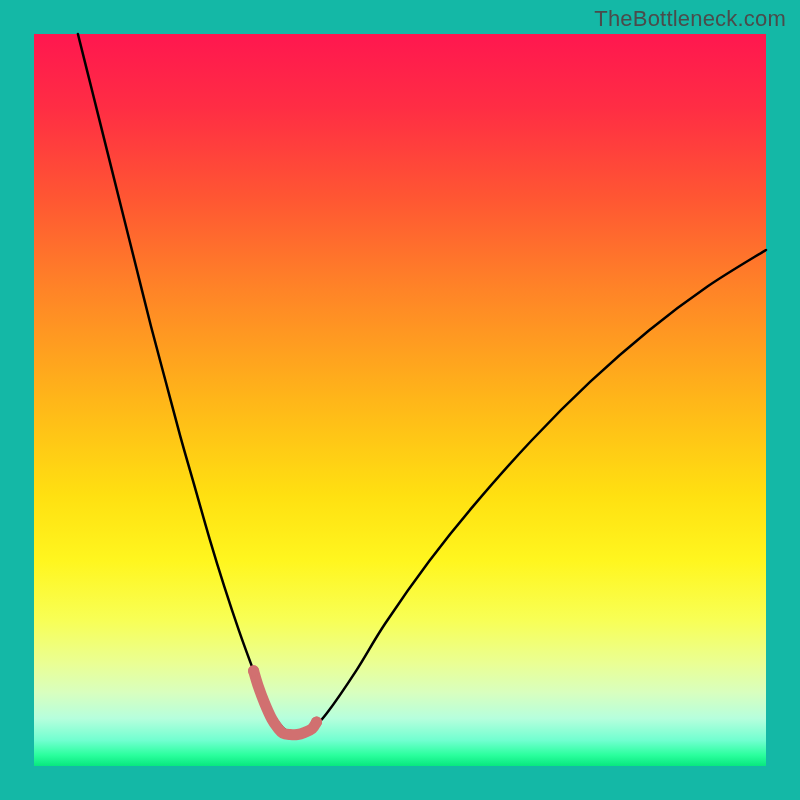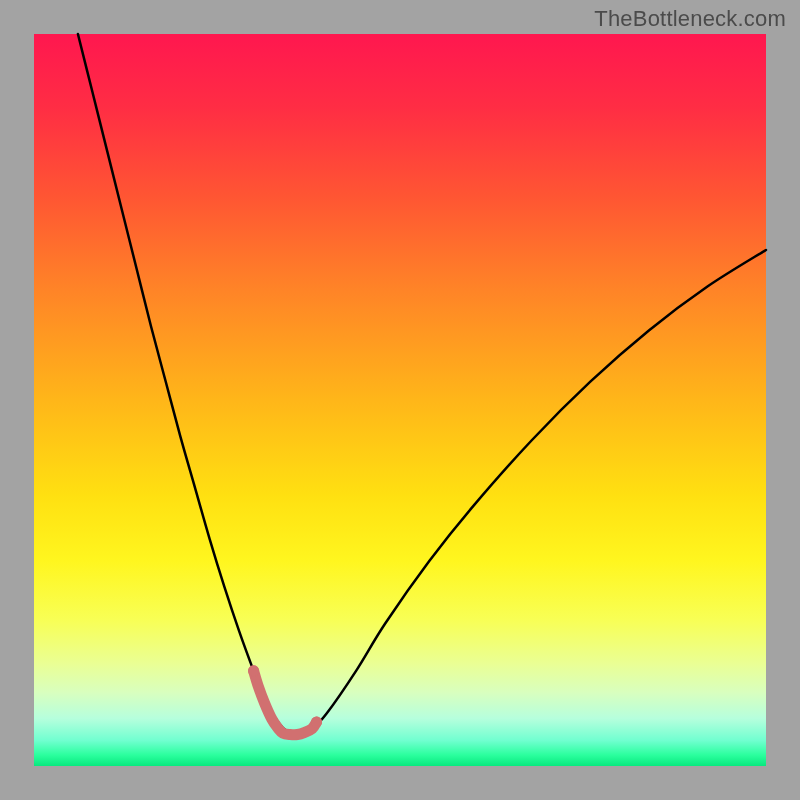--- a/index.html
+++ b/index.html
@@ -9,21 +9,21 @@
     height: 800px;
     background: #000;
     font-family: Arial, Helvetica, sans-serif;
     overflow: hidden;
   }
   .frame {
     position: absolute;
     top: 0; left: 0;
     width: 800px;
     height: 800px;
-    background: #a3a3a3;
+    background: #14b8a6;
   }
   .plot {
     position: absolute;
     top: 34px;
     left: 34px;
     width: 732px;
     height: 732px;
     
   }
   .watermark {

